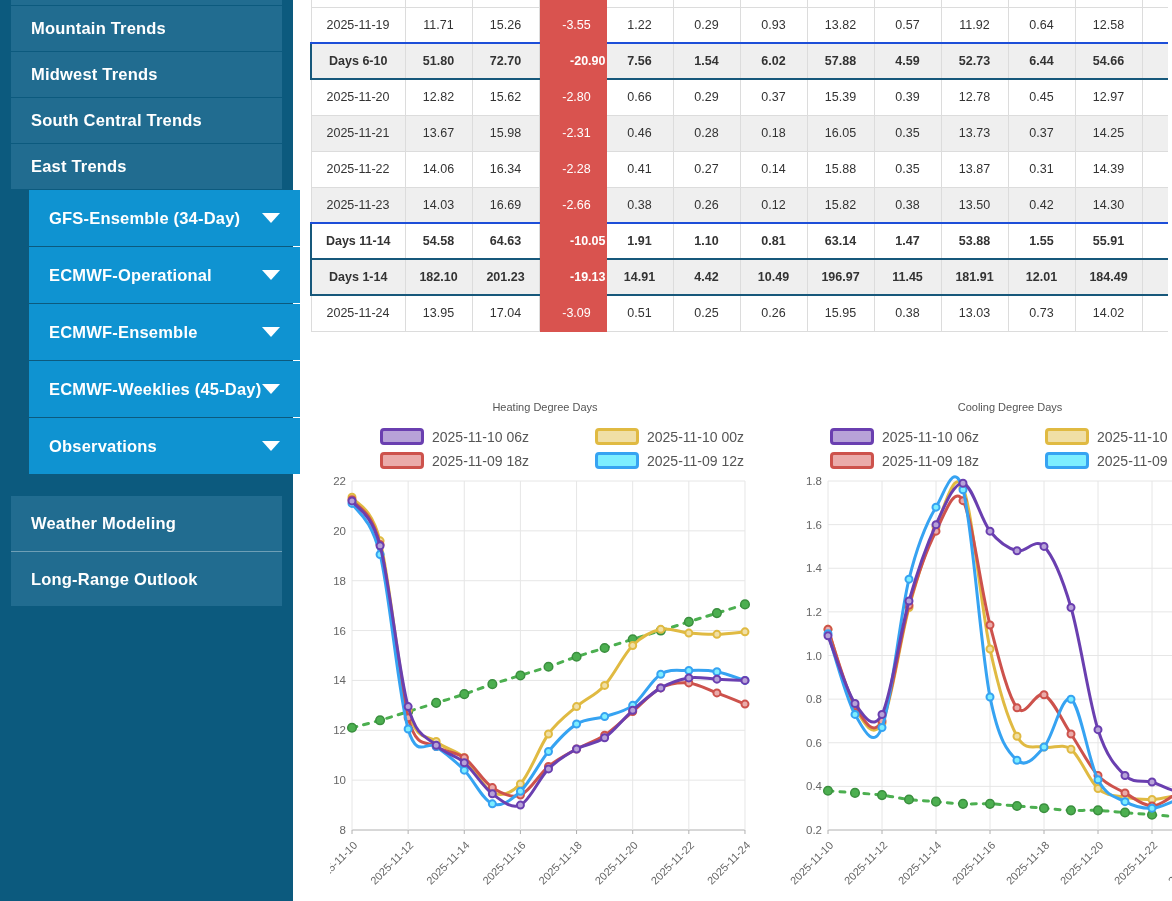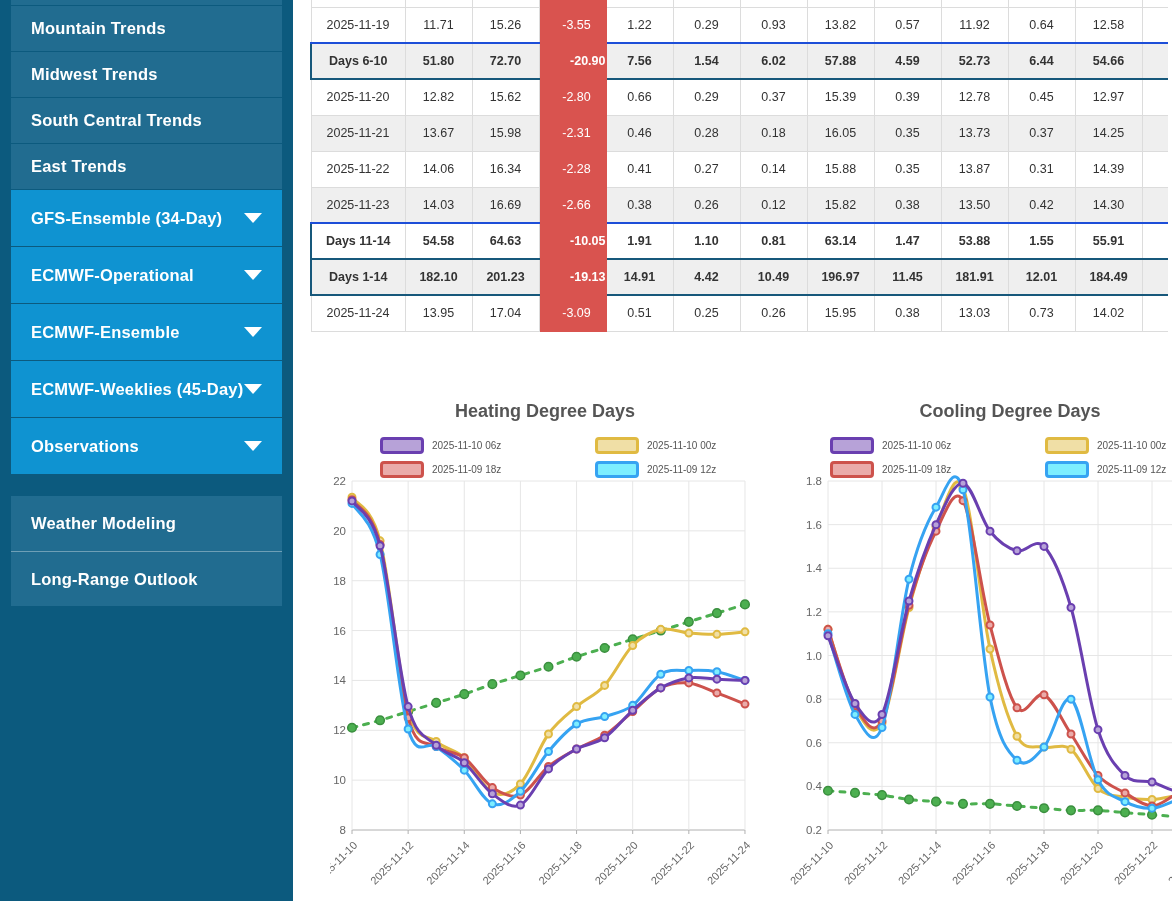--- a/index.html
+++ b/index.html
@@ -7,21 +7,21 @@
               font-family:"Liberation Sans", sans-serif; position:relative; }
 
   
   .sidebar { position:absolute; left:0; top:0; width:293px; height:901px; background:#0c5a7e; }
   .side-nav { padding-left:11px; width:282px; }
   .side-item { width:271px; background:#216c90; color:#fff; font-size:16.5px; font-weight:600;
                display:flex; align-items:center; padding:0 20px; margin-bottom:1px;
                letter-spacing:.2px; cursor:pointer; }
   .side-item.sliver { height:5px; padding:0; }
   .side-item.teal { height:45px; }
-  .side-item.active { height:56px; background:#0f93d1; justify-content:space-between; }
+  .side-item.active { height:56px; background:#0f93d1; justify-content:space-between;margin-left:18px; }
   .chev { width:0; height:0; border-left:9px solid transparent; border-right:9px solid transparent;
           border-top:10px solid #fff; }
   .side-spacer { height:21px; }
   .bottom-group .side-item { height:55px; margin-bottom:0; border-top:1px solid rgba(255,255,255,.35); }
   .bottom-group .side-item:first-child { border-top:none; }
 
   
   .table-wrap { position:absolute; left:310px; top:0; width:858px; height:341px; overflow:hidden; }
   table.dd { border-collapse:collapse; table-layout:fixed; width:898px; }
   table.dd td { border:1px solid #dcdcdc; height:36px; text-align:center; font-size:12.5px;
@@ -33,23 +33,23 @@
   td.red { background:#d9534f !important; color:#fff !important; border-color:#d9534f !important;padding-left:8px; }
   tr.summary td { font-weight:bold; border-top:2px solid #1d4ed8; border-bottom:2px solid #17587b; }
   tr.summary td:first-child { border-left:2px solid #17587b; }
   tr.summary td.red { border-top-color:#d9534f; border-bottom-color:#d9534f;text-align:right; }
   td.clipcol { text-align:left; padding-left:18px; }
 
   
   .chart { position:absolute; top:396px; height:505px; }
   .chart.heating { left:330px; width:430px; }
   .chart.cooling { left:780px; width:460px; }
-  .chart-title { text-align:center; font-size:18px; font-weight:bold; color:#555; margin-top:5px; }
+  .chart-title { text-align:center; font-size:11px; font-weight:normal; color:#555; margin-top:5px; }
   .legend { display:grid; grid-template-columns:215px 200px; row-gap:7px; margin:15px 0 0 50px; }
-  .legend-item { display:flex; align-items:center; font-size:10px; color:#555; cursor:pointer; }
+  .legend-item { display:flex; align-items:center; font-size:14px; color:#555; cursor:pointer; }
   .sw { display:inline-block; width:44px; height:17px; border:3px solid; border-radius:4px; margin-right:8px; }
   .chart svg { position:absolute; left:0; top:78px; }
 </style>
 </head>
 <body>
 
 <div class="sidebar">
   <div class="side-nav" id="side-nav">
       <div class="side-item sliver"></div>
       <div class="side-item teal">

